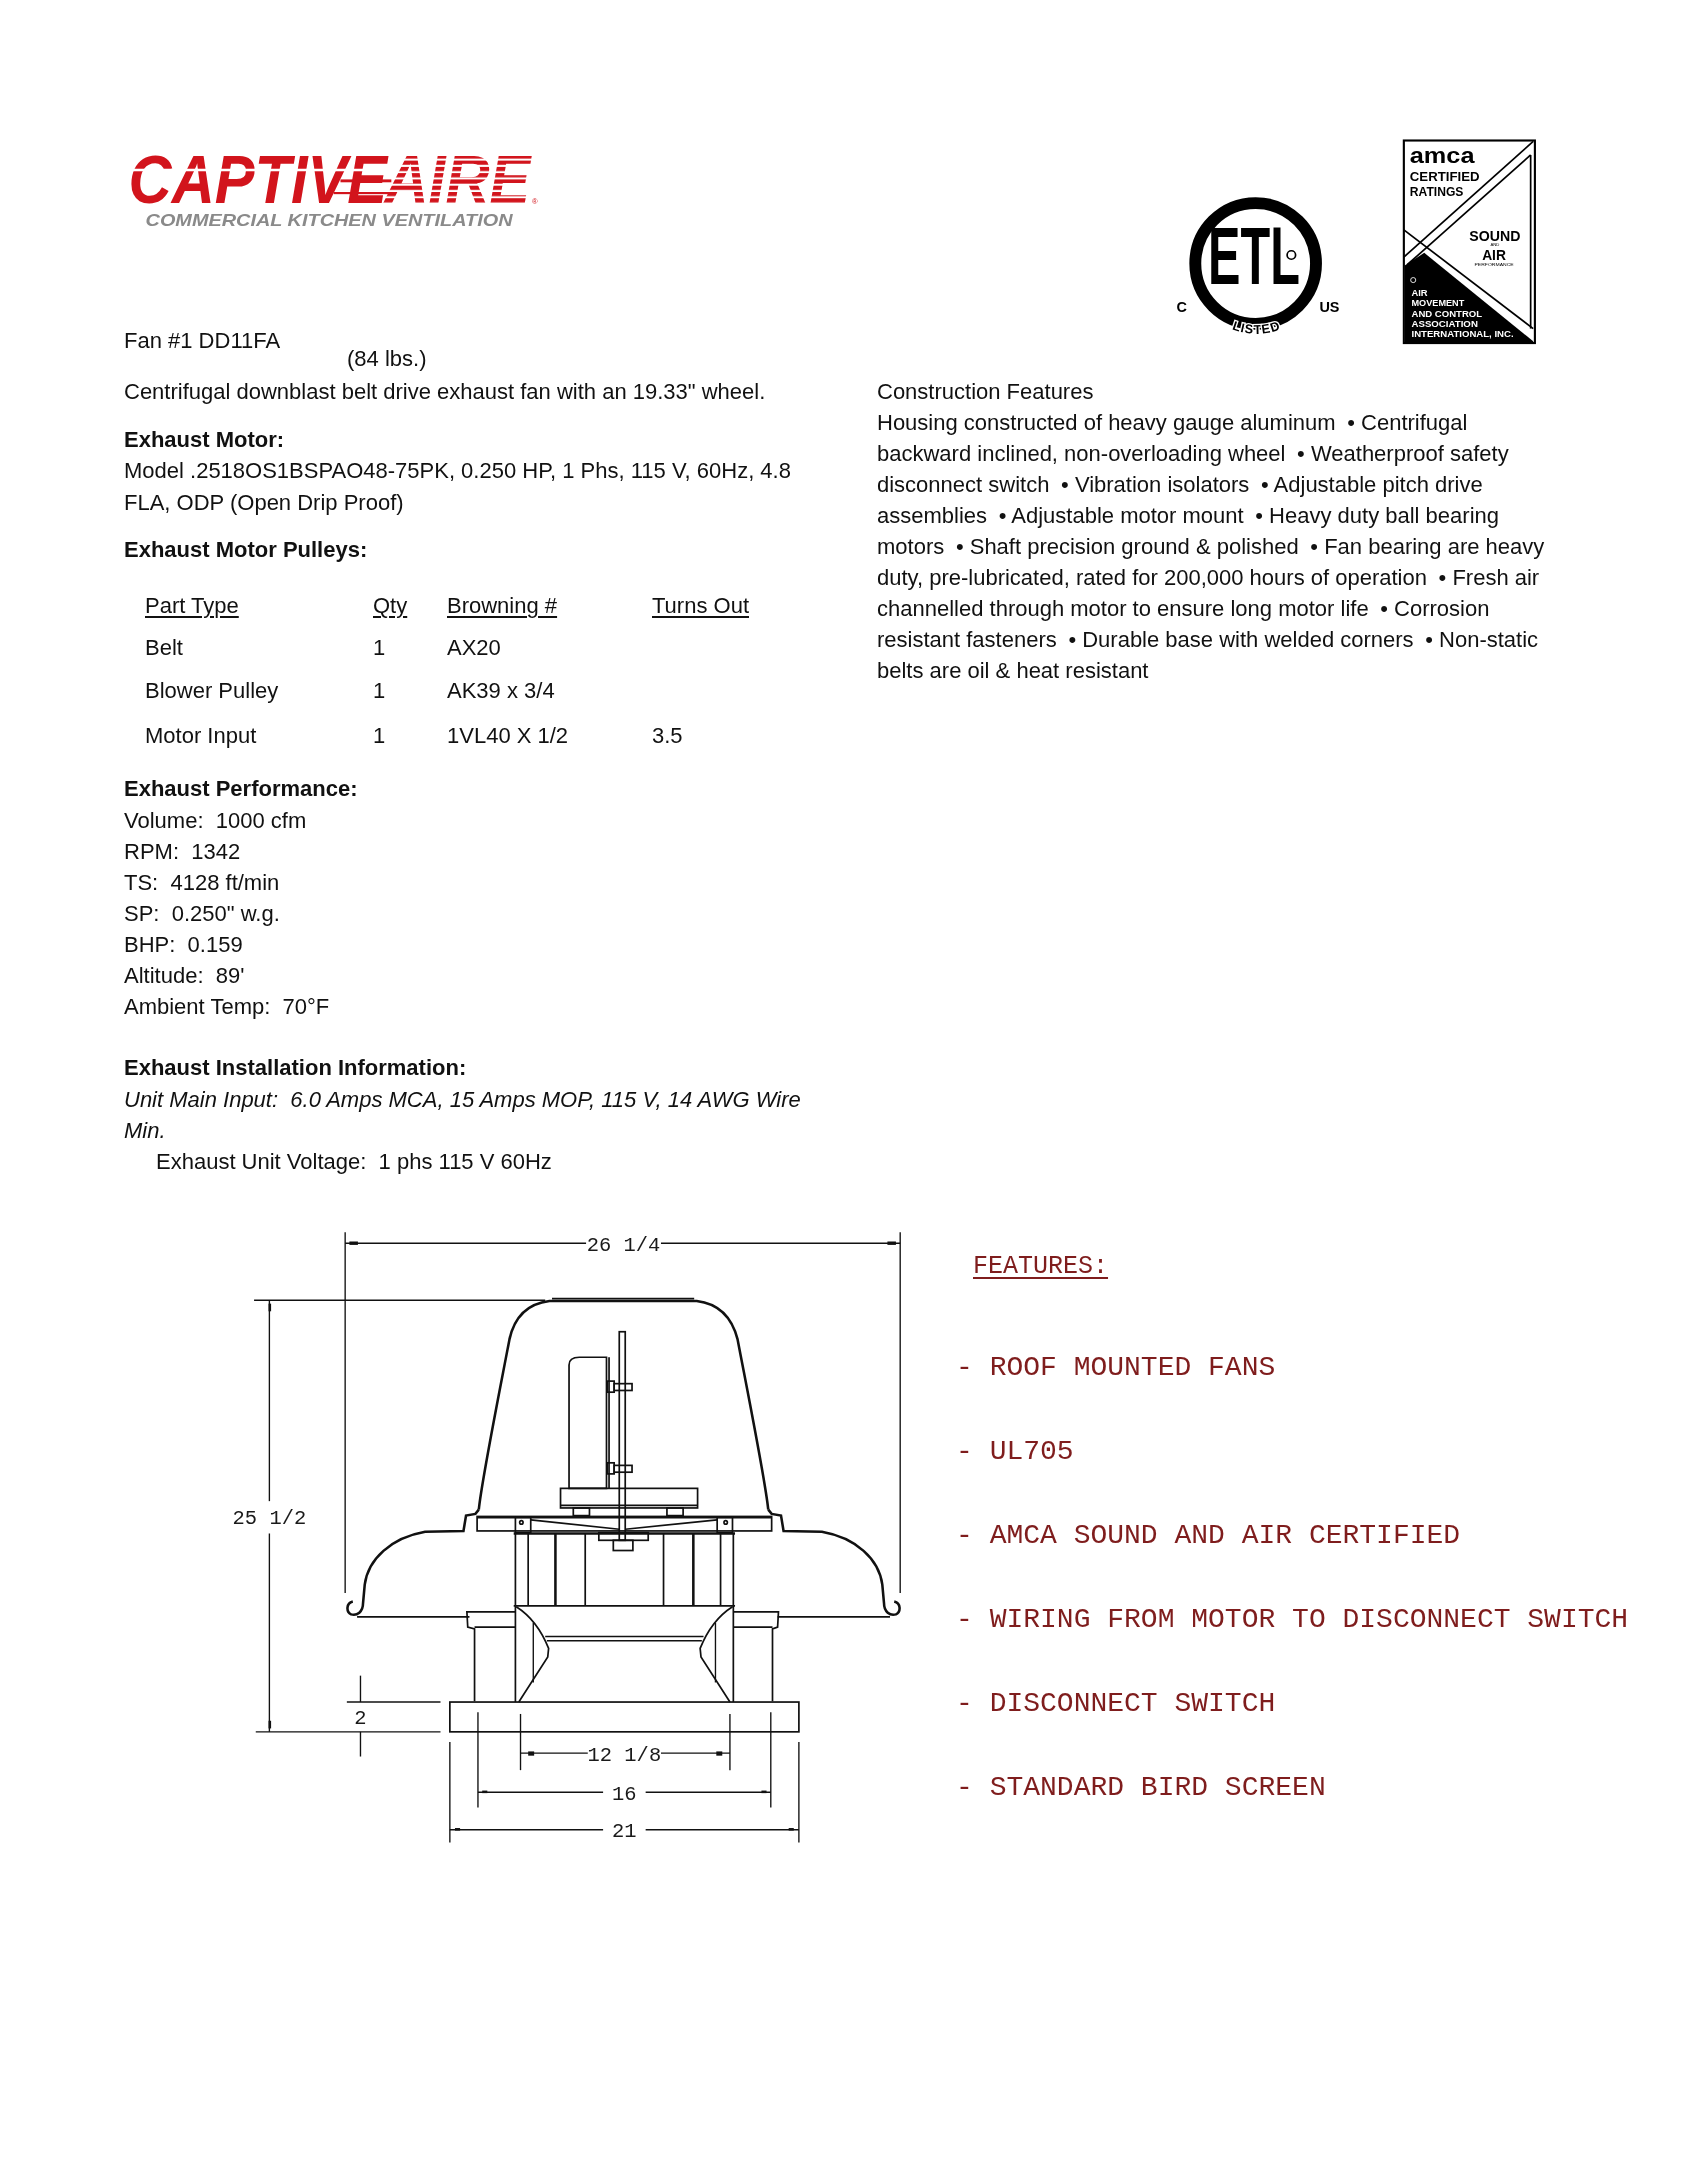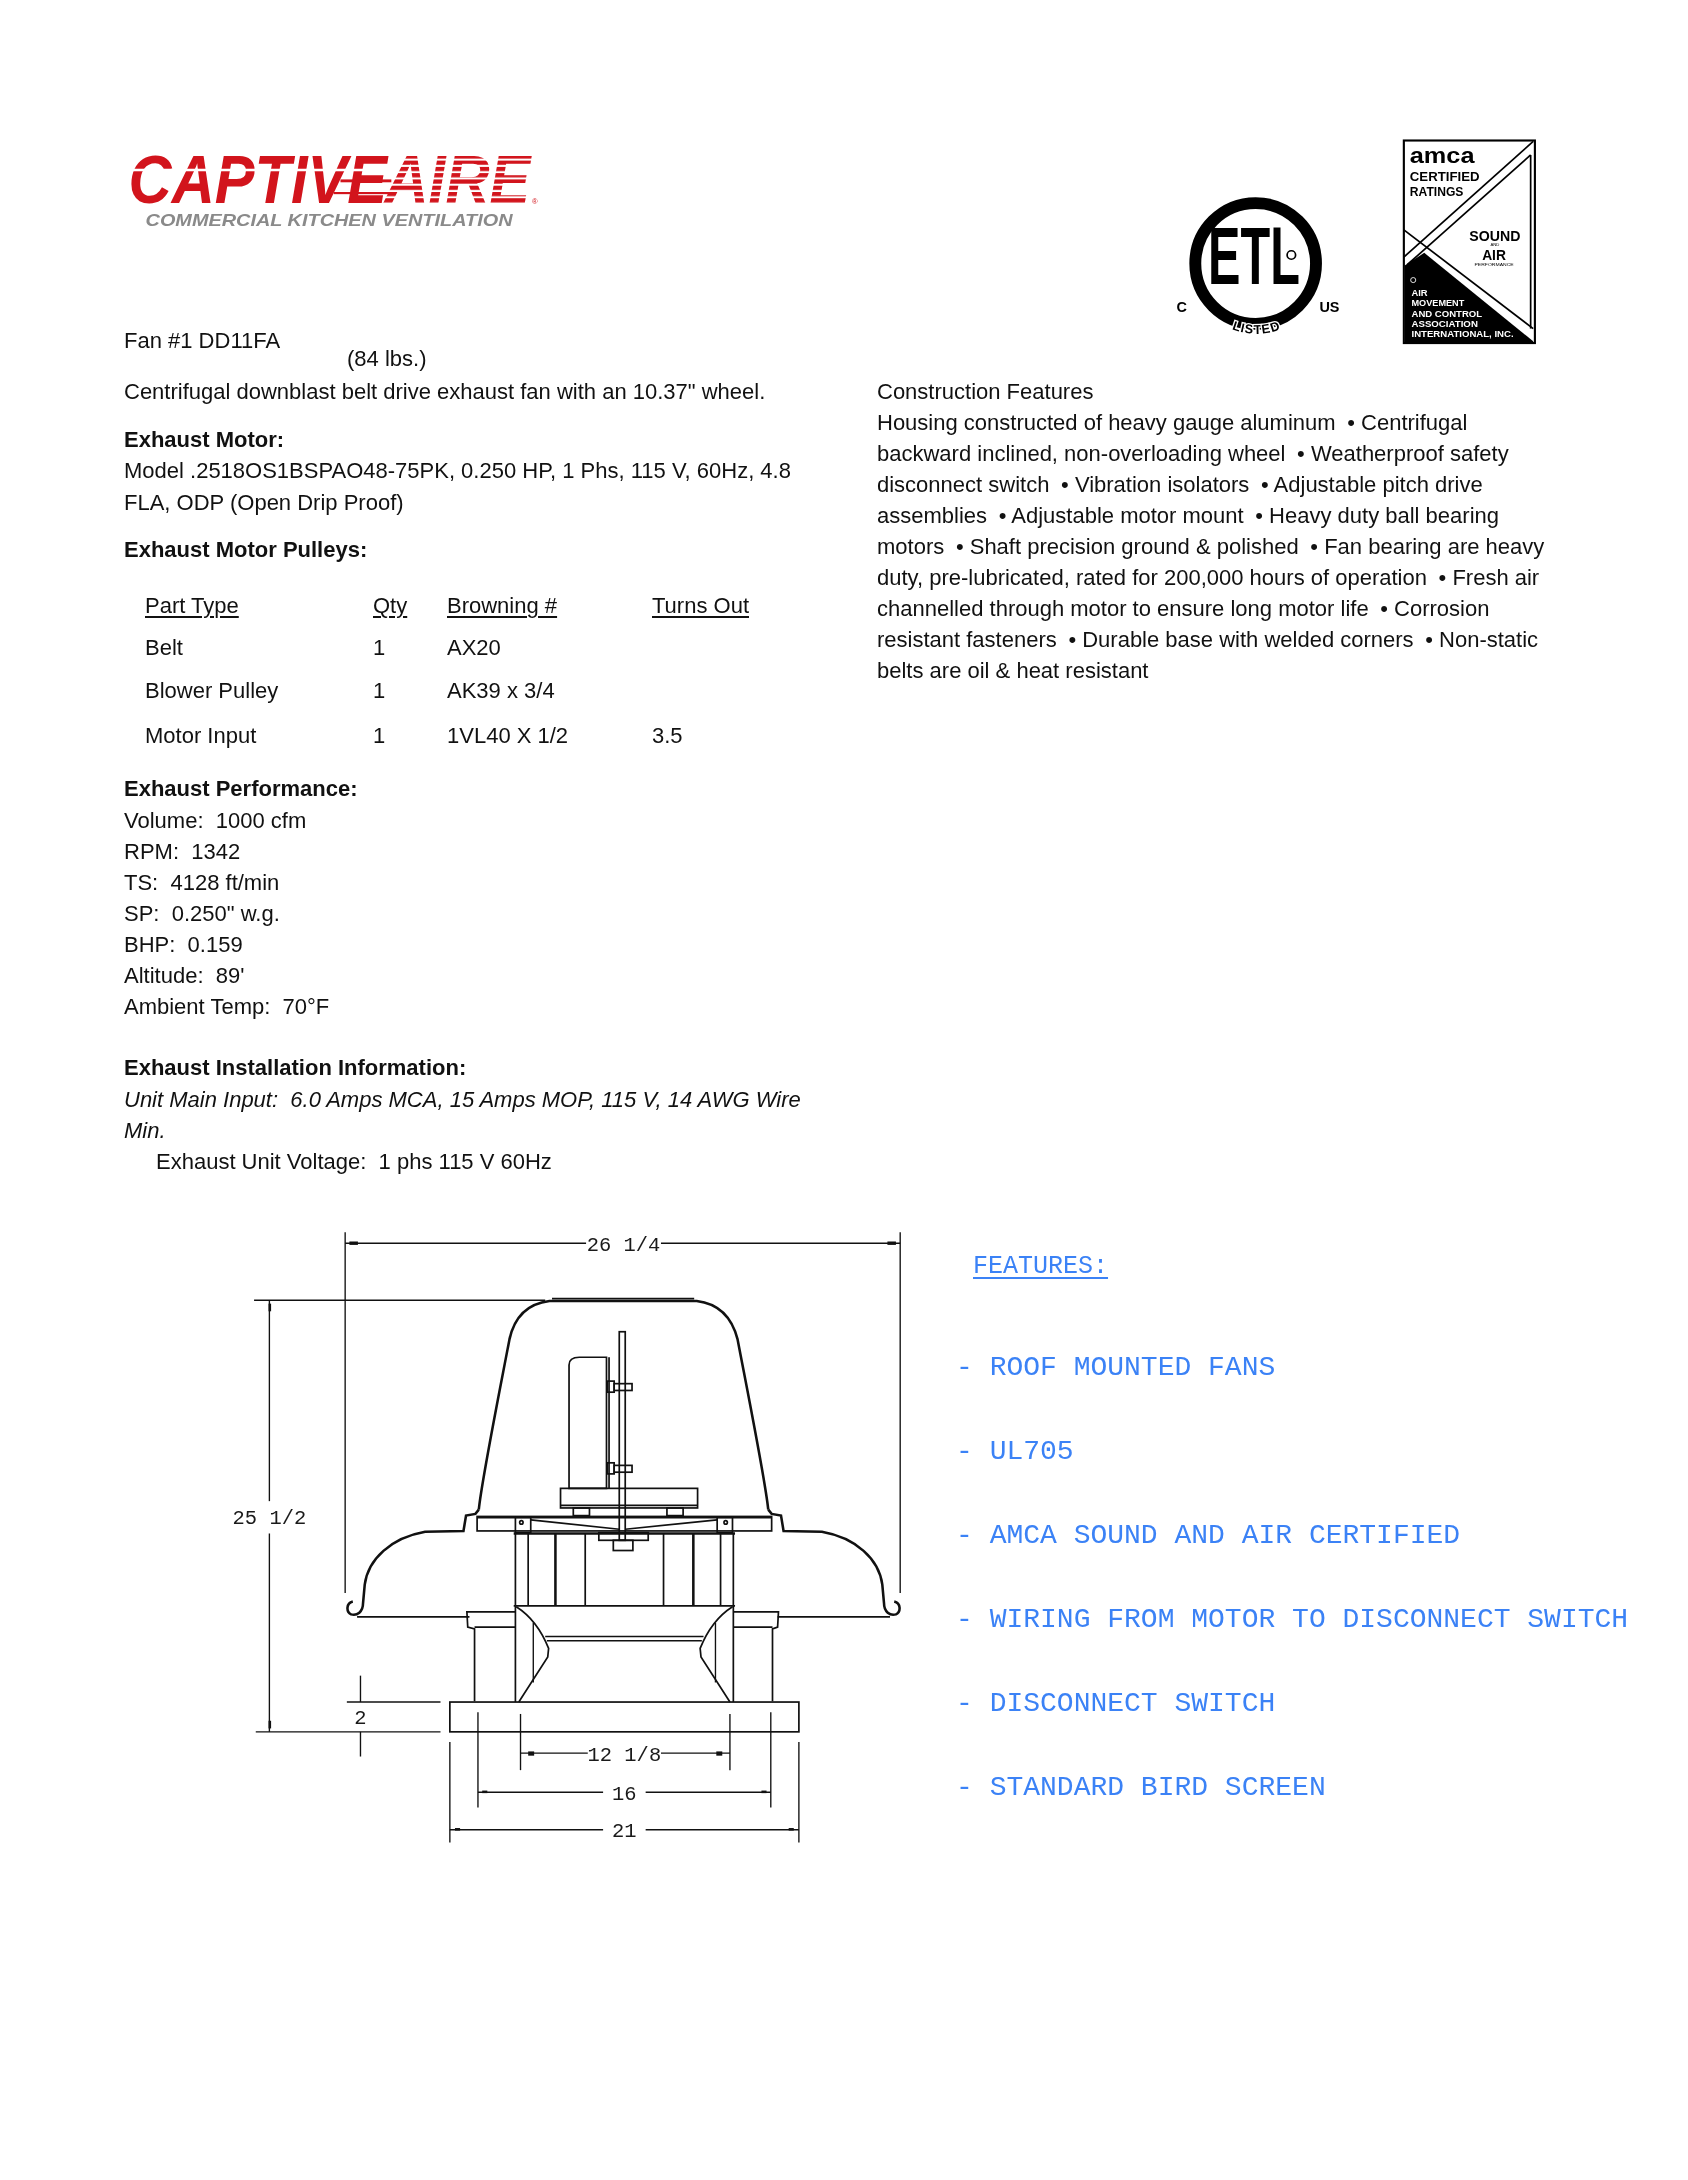--- a/index.html
+++ b/index.html
@@ -6,21 +6,21 @@
   body { width:1688px; height:2181px; position:relative; overflow:hidden; }
   .t { position:absolute; font-family:"Liberation Sans", sans-serif; font-size:22px; line-height:31px; color:#111; white-space:nowrap; }
   .b { font-weight:bold; }
   .wrap { white-space:pre-wrap; }
   .pre { white-space:pre; }
   .u { text-decoration:underline; text-underline-offset:2.6px; text-decoration-thickness:1.7px; }
   .cell { position:absolute; top:0; }
   .row { position:absolute; left:16px; width:852px; height:31px; }
   .perf-line { height:31px; line-height:31px; white-space:pre; }
   .sep { margin-left:0.25em; }
-  .cad { font-family:"Liberation Mono", monospace; color:#3b82f6; position:absolute; white-space:pre; }
+  .cad { font-family:"Liberation Mono", monospace; color:#7f1d1d; position:absolute; white-space:pre; }
   .cad-title { font-size:25px; line-height:29px; text-decoration:underline; text-underline-offset:4.3px; text-decoration-thickness:1.7px; }
   .cad-list { font-size:28px; line-height:28px; }
   svg { position:absolute; overflow:visible; }
   .dim { font-family:"Liberation Mono", monospace; font-size:24px; fill:#1a1a1a; }
   .ln { stroke:#111; stroke-width:2; fill:none; }
   .thin { stroke:#111; stroke-width:1.6; fill:none; }
   .thick { stroke:#111; stroke-width:3; fill:none; }
 </style>
 </head>
 <body>
@@ -73,21 +73,21 @@
   <circle cx="1659" cy="329" r="3" fill="none" stroke="#fff" stroke-width="1"></circle>
   <text x="1657" y="348" font-family="Liberation Sans, sans-serif" font-size="11" font-weight="bold" fill="#fff">AIR</text>
   <text x="1657" y="360" font-family="Liberation Sans, sans-serif" font-size="11" font-weight="bold" textLength="62" lengthAdjust="spacingAndGlyphs" fill="#fff">MOVEMENT</text>
   <text x="1657" y="372" font-family="Liberation Sans, sans-serif" font-size="11" font-weight="bold" textLength="83" lengthAdjust="spacingAndGlyphs" fill="#fff">AND CONTROL</text>
   <text x="1657" y="384" font-family="Liberation Sans, sans-serif" font-size="11" font-weight="bold" textLength="78" lengthAdjust="spacingAndGlyphs" fill="#fff">ASSOCIATION</text>
   <text x="1657" y="396" font-family="Liberation Sans, sans-serif" font-size="11" font-weight="bold" textLength="120" lengthAdjust="spacingAndGlyphs" fill="#fff">INTERNATIONAL, INC.</text>
 </svg>
 
 <div class="t" style="left:124px;top:325px;">Fan #1 DD11FA</div>
 <div class="t" style="left:307px;top:343px;margin-left:40px;">(84 lbs.)</div>
-<div class="t" style="left:124px;top:376px;">Centrifugal downblast belt drive exhaust fan with an 10.37" wheel.</div>
+<div class="t" style="left:124px;top:376px;">Centrifugal downblast belt drive exhaust fan with an 19.33" wheel.</div>
 
 <div class="t b" style="left:124px;top:424px;">Exhaust Motor:</div>
 <div class="t wrap" style="left:124px;top:455px;width:690px;line-height:32px;">Model .2518OS1BSPAO48-75PK, 0.250 HP, 1 Phs, 115 V, 60Hz, 4.8 FLA, ODP (Open Drip Proof)</div>
 
 <div class="t b" style="left:124px;top:534px;">Exhaust Motor Pulleys:</div>
 
 <div style="position:absolute;left:0;top:0;">
   <div class="t row" style="top:590px;">
     <span class="cell u" style="left:129px;">Part Type</span>
     <span class="cell u" style="left:357px;">Qty</span>

